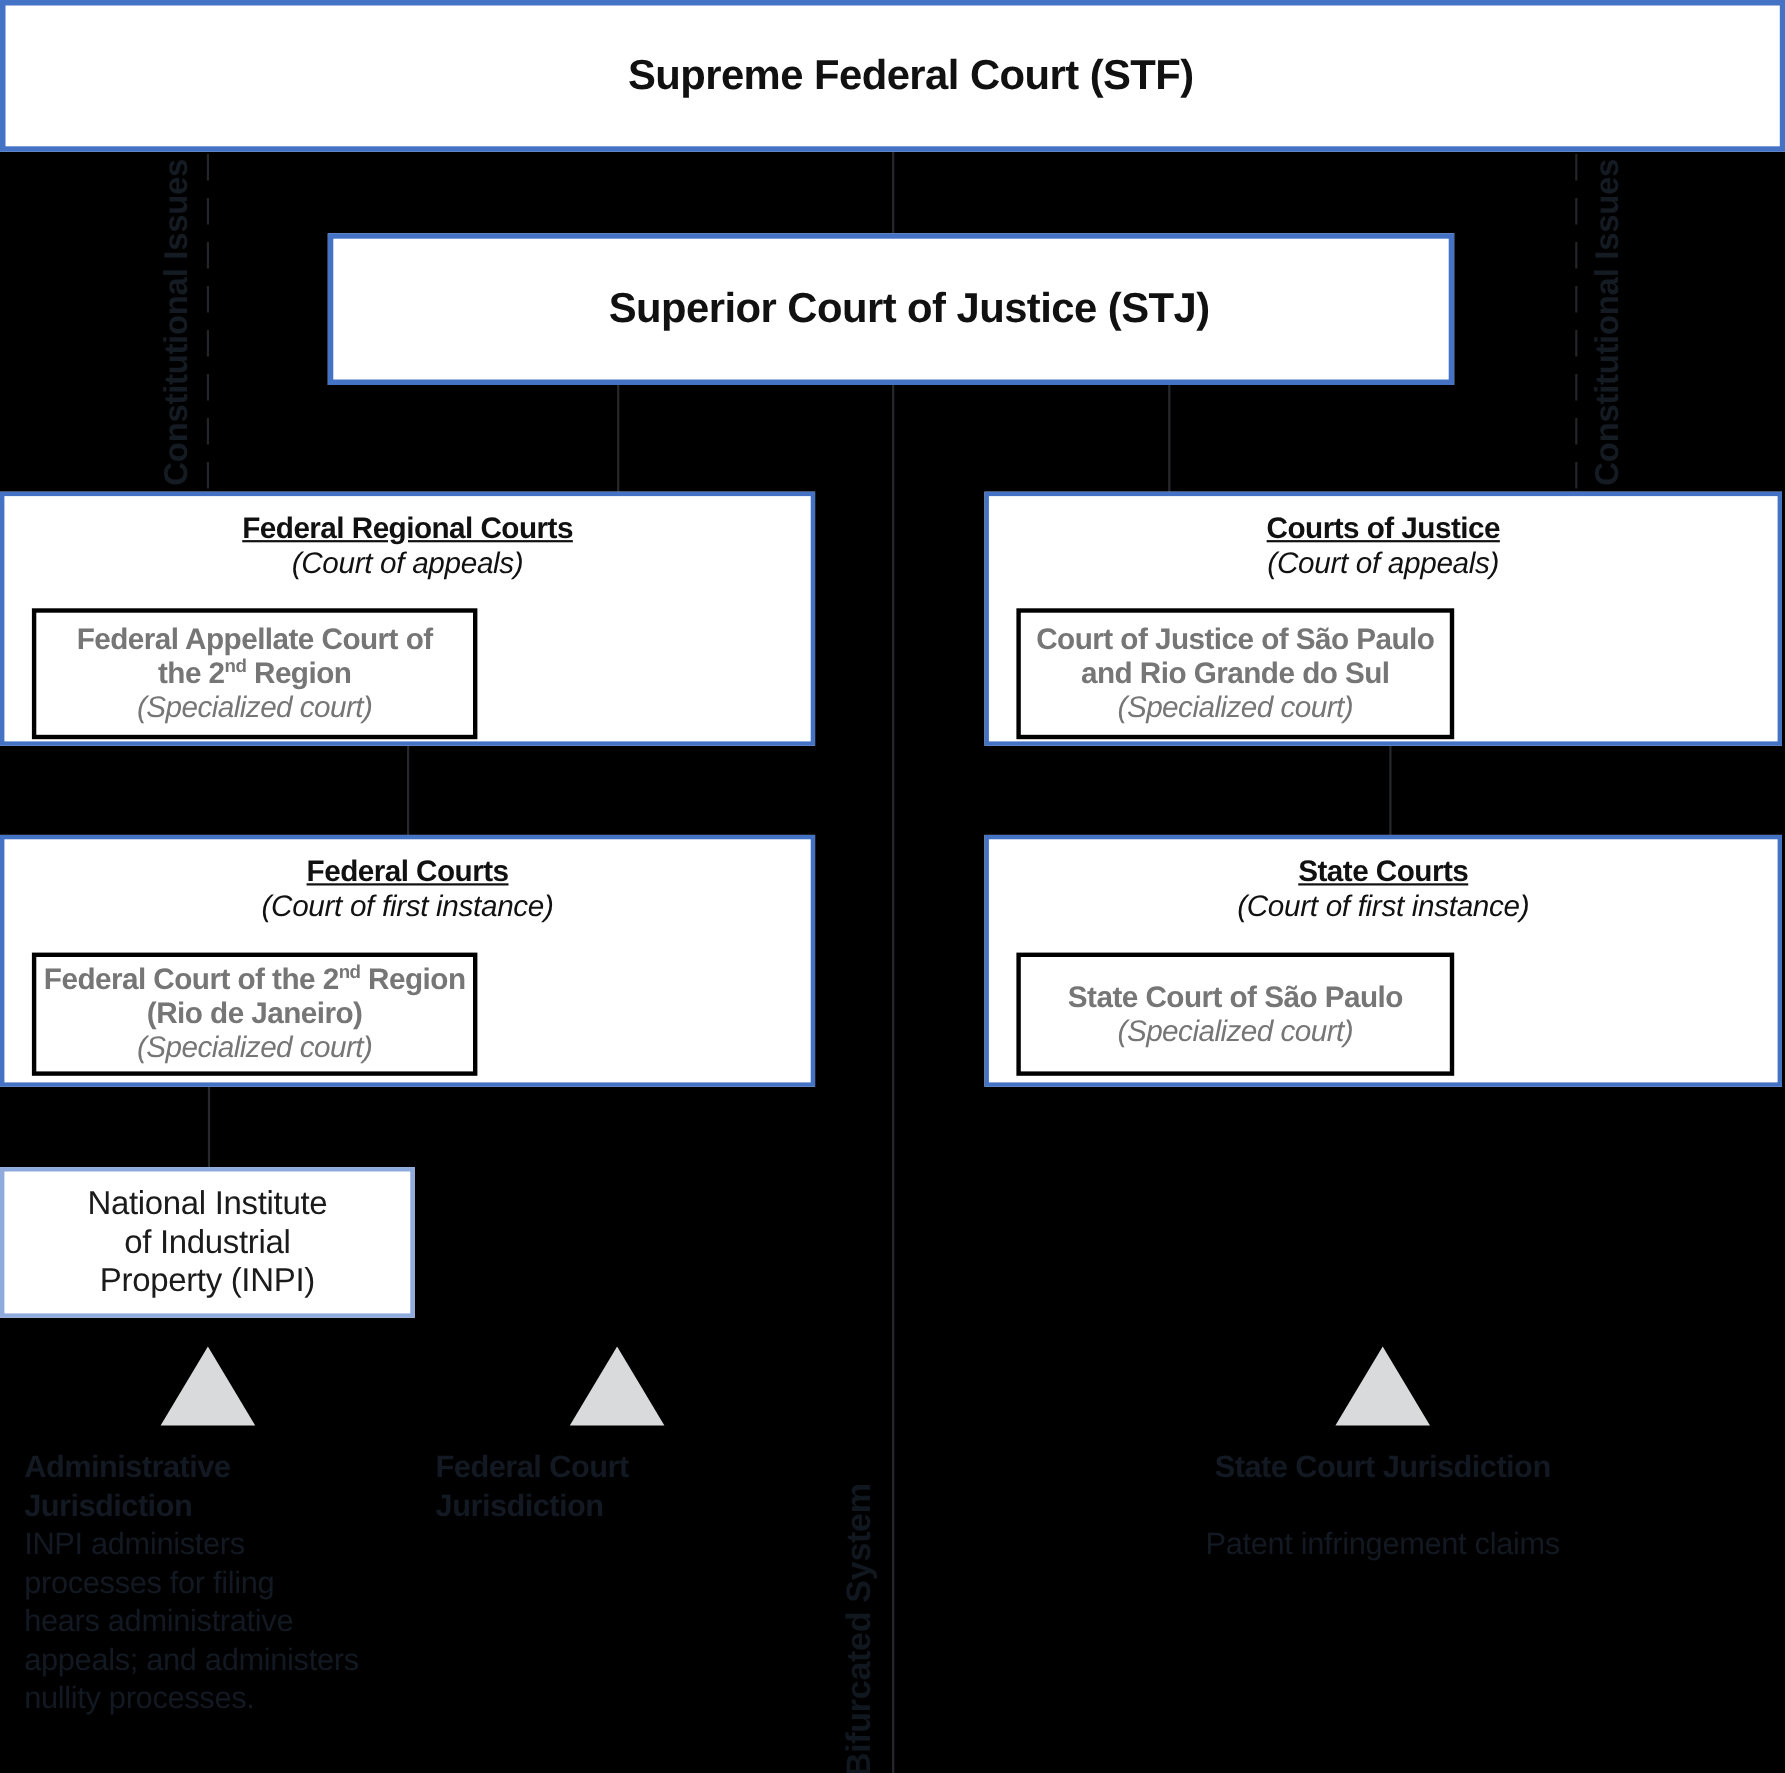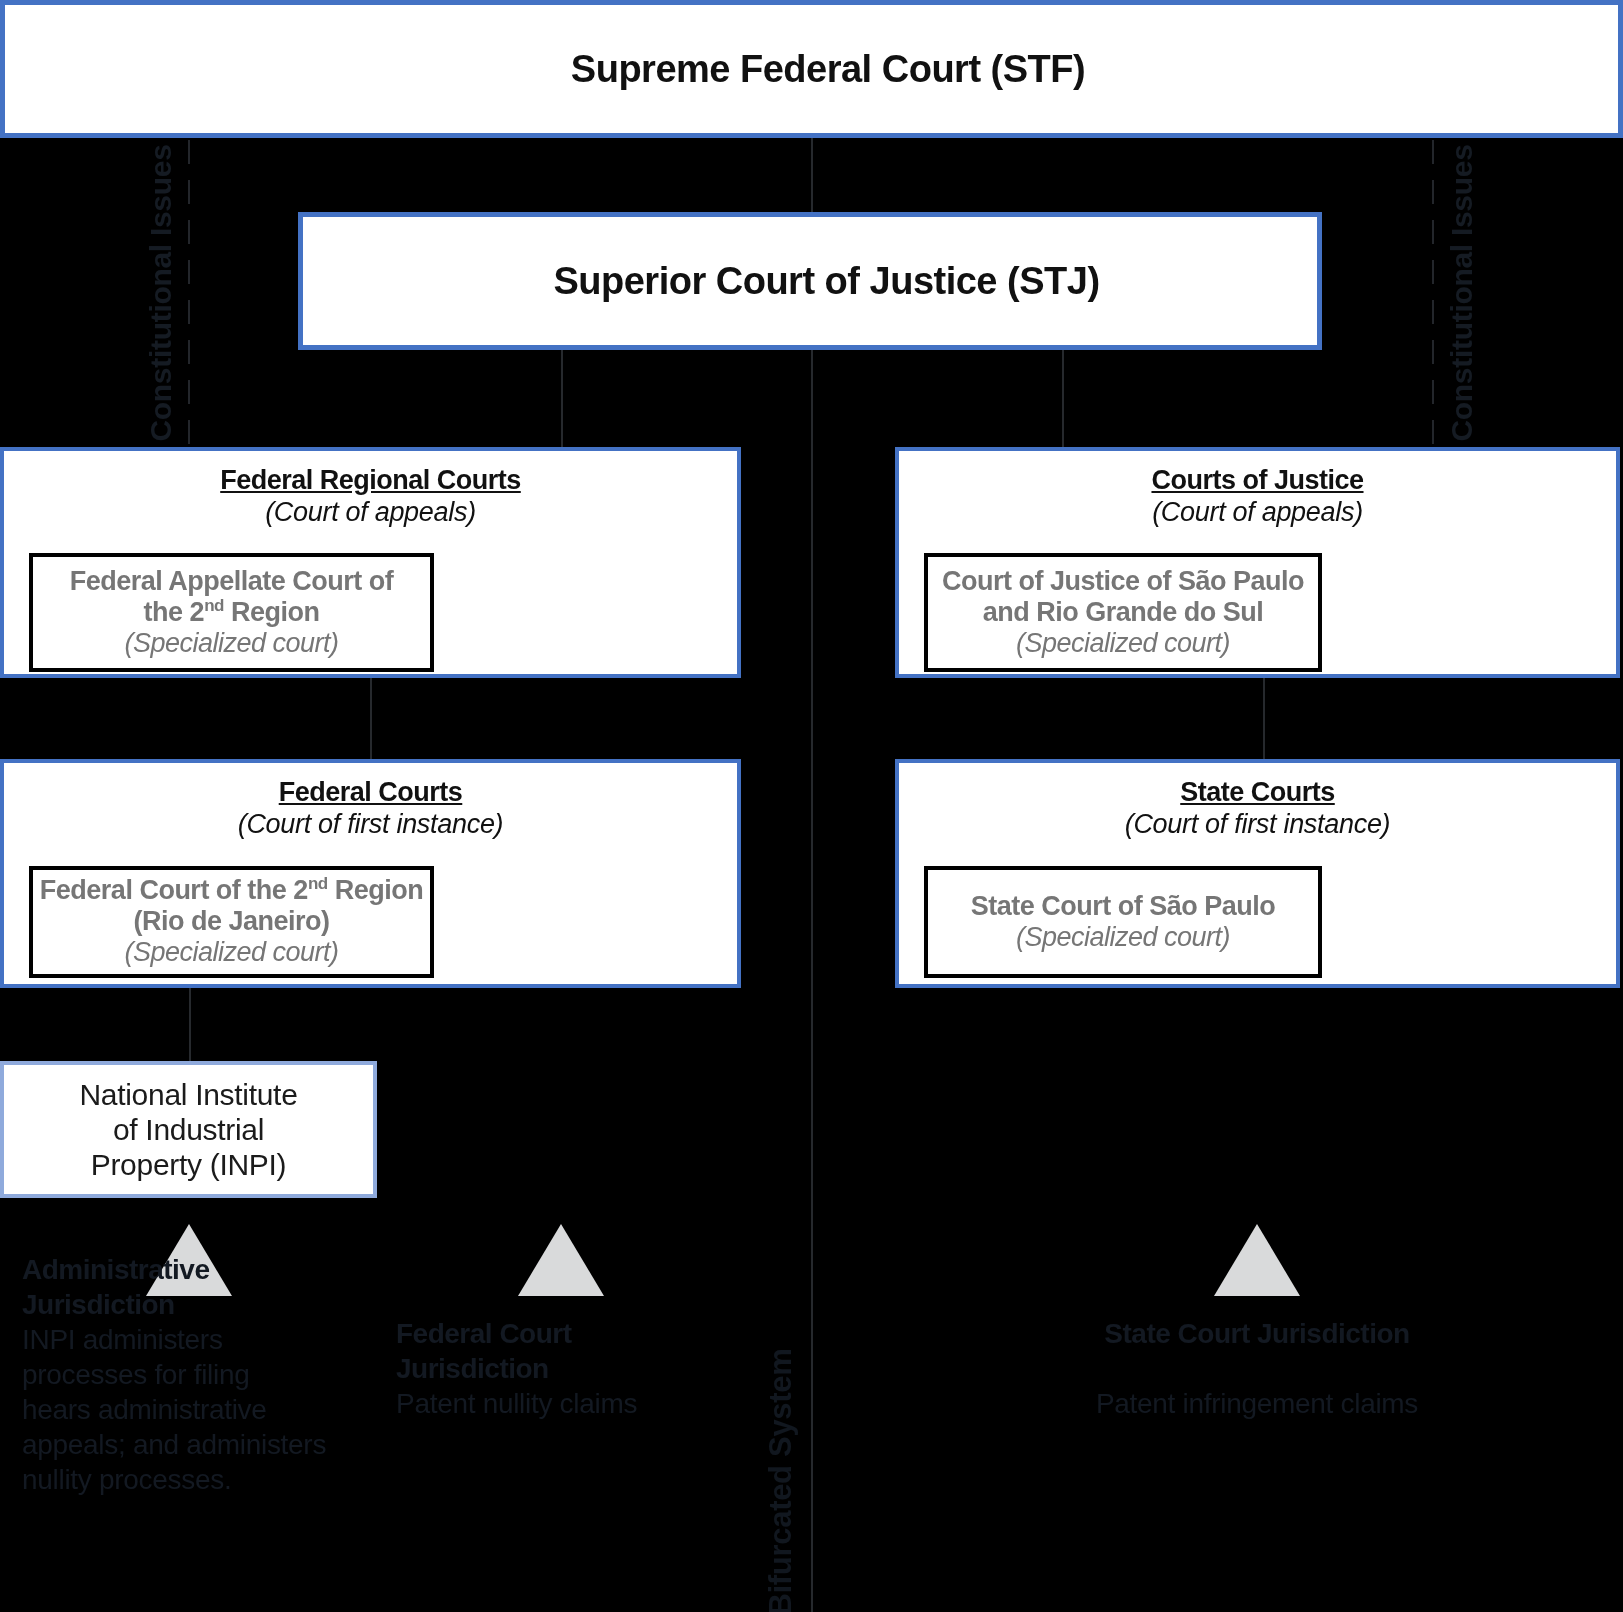--- a/index.html
+++ b/index.html
@@ -120,32 +120,31 @@
     <div>National Institute</div>
     <div>of Industrial</div>
     <div>Property (INPI)</div>
   </div>
 </div>
 
 <div class="vtext const-label" style="left:-39px;top:275px;">Constitutional Issues</div>
 <div class="vtext const-label" style="left:1262px;top:275px;">Constitutional Issues</div>
 <div class="vtext bifurcated-label" style="left:581px;top:1464px;">Bifurcated System</div>
 
-<div class="jur" style="left:22px;top:1252px;width:370px;">
+<div class="jur" style="left:22px;top:1316px;width:370px;">
   <div class="h">Administrative</div>
   <div class="h">Jurisdiction</div>
   <div>INPI administers</div>
   <div>processes for filing</div>
   <div>hears administrative</div>
   <div>appeals; and administers</div>
   <div>nullity processes.</div>
 </div>
 
 <div class="jur" style="left:396px;top:1316px;width:330px;">
   <div class="h">Federal Court</div>
   <div class="h">Jurisdiction</div>
-  <div>Patent nullity claims</div>
 </div>
 
 <div class="jur" style="left:1007px;top:1316px;width:500px;text-align:center;">
   <div class="h">State Court Jurisdiction</div>
   <div style="margin-top:35px;">Patent infringement claims</div>
 </div>
 
 </body></html>

